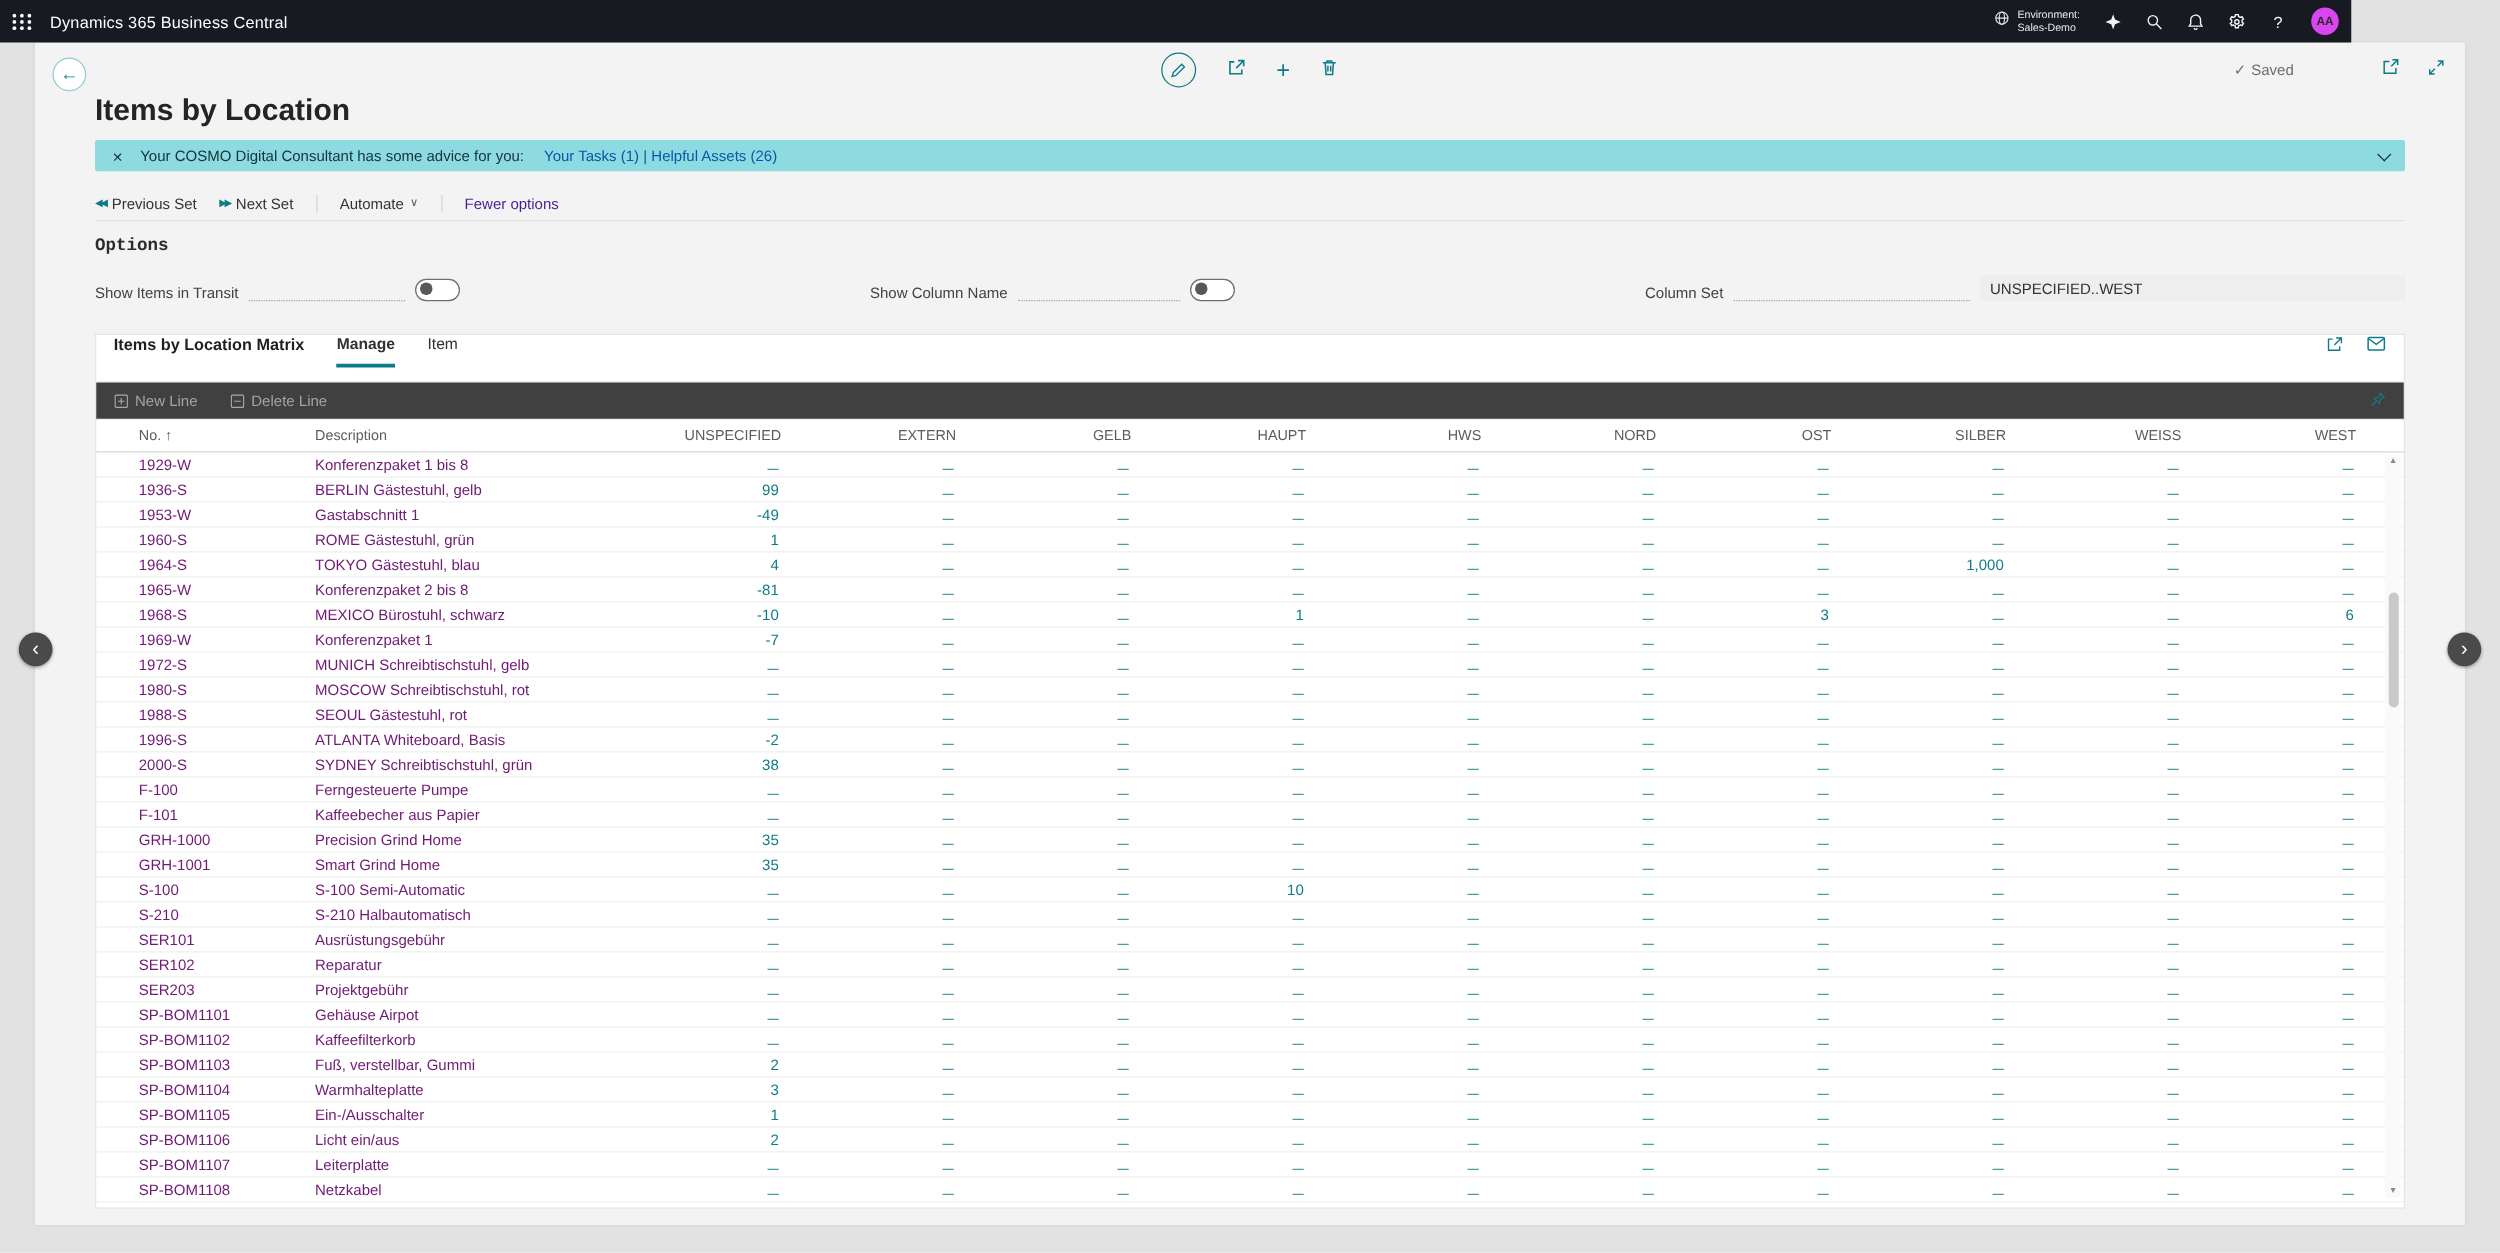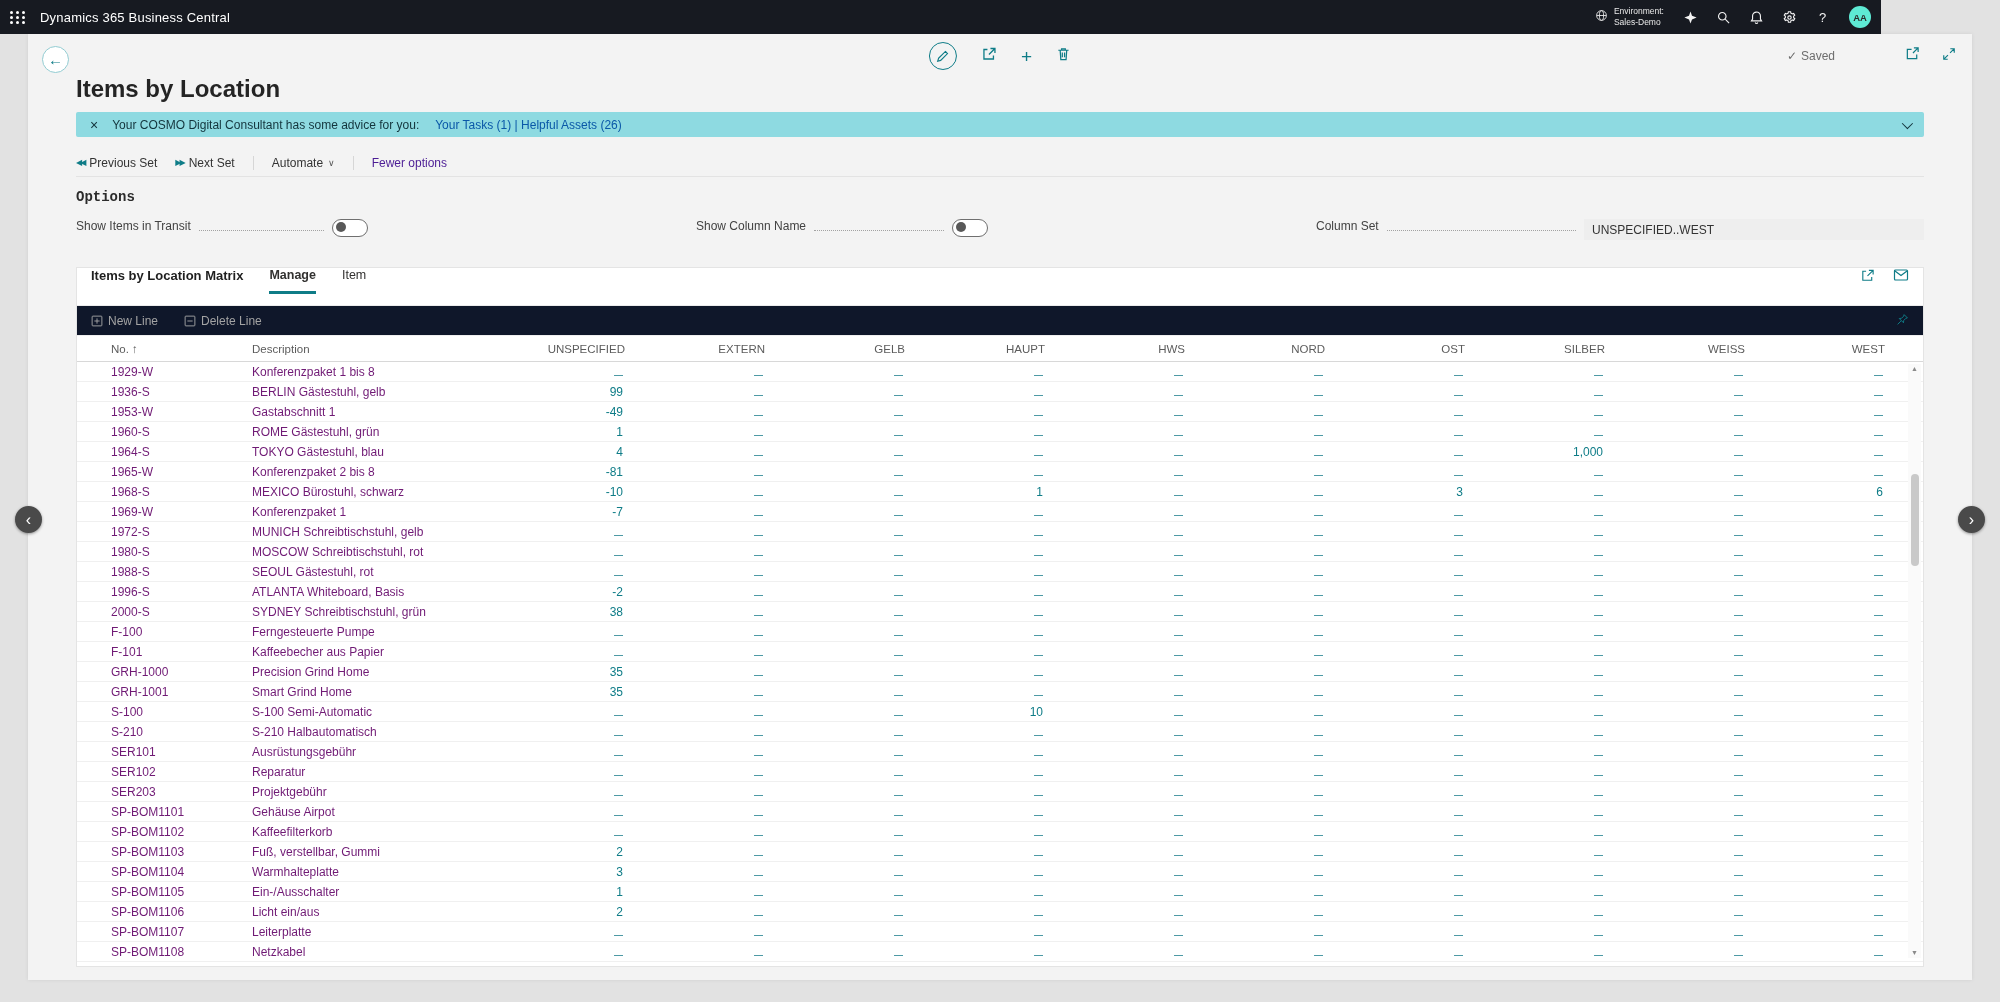--- a/index.html
+++ b/index.html
@@ -12,21 +12,21 @@
   .waffle { width: 36px; height: 34px; display: flex; align-items: center; justify-content: center; cursor: pointer; }
   .waffle-grid { display: grid; grid-template-columns: repeat(3, 4px); grid-gap: 2px; }
   .waffle-grid i { width: 3px; height: 3px; background: #fff; border-radius: 50%; }
   .topbar-title { font-size: 13px; margin-left: 4px; letter-spacing: .2px; }
   .topbar-right { margin-left: auto; display: flex; align-items: center; }
   .env-block { display: flex; align-items: center; gap: 6px; margin-right: 10px; }
   .env-text { font-size: 8.5px; line-height: 1.3; color: #e9e9e9; }
   .tb-icon { width: 33px; height: 34px; display: flex; align-items: center; justify-content: center; cursor: pointer; }
   .tb-icon svg { stroke: #f3f3f3; fill: none; stroke-width: 1.2; }
   .tb-q { font-size: 13px; color: #f3f3f3; }
-  .avatar { width: 22px; height: 22px; border-radius: 50%; background: #5eead4; color: #2b2b2b;
+  .avatar { width: 22px; height: 22px; border-radius: 50%; background: #d946ef; color: #2b2b2b;
     font-size: 9.5px; font-weight: bold; display: flex; align-items: center; justify-content: center; margin: 0 10px; }
 
   
   .canvas { position: absolute; top: 34px; left: 28px; width: 1944px; height: 946px;
     background: #f3f3f3; box-shadow: 0 0 4px rgba(0,0,0,.08); }
 
   .action-row { position: relative; height: 40px; }
   .back-btn { position: absolute; left: 14px; top: 12px; width: 27px; height: 27px; border-radius: 50%;
     background: #ffffff; border: 1px solid #93ccd2; color: #0e7c87; font-size: 15px;
     display: flex; align-items: center; justify-content: center; cursor: pointer; }
@@ -55,21 +55,21 @@
     border-bottom: 1px solid #e3e3e3; font-size: 12px; color: #333; }
   .cmd-item { display: flex; align-items: center; gap: 5px; cursor: pointer; }
   .tri-icon { color: #0e7c87; font-size: 8px; letter-spacing: -2px; }
   .cmd-divider { width: 1px; height: 14px; background: #d6d6d6; }
   .caret { font-size: 9px; color: #555; }
   .cmd-link { color: #4c1d95; cursor: pointer; }
 
   
   .options-heading { margin: 12px 48px 0; font-size: 14px; font-weight: bold; color: #2b2b2b; font-family: Liberation Mono, monospace; }
   .fields-row { margin: 14px 48px 0; display: grid; grid-template-columns: 1fr 1fr 1fr; column-gap: 12px; }
-  .field { display: flex; align-items: flex-start; font-size: 12px; color: #424242; height: 22px; }
+  .field { display: flex; align-items: flex-end; font-size: 12px; color: #424242; height: 22px; }
   .field.narrow { max-width: 292px; }
   .dots { flex: 1; margin: 0 8px; border-bottom: 1px dotted #a2a2a2; height: 12px; }
   .toggle { width: 36px; height: 18px; border: 1.5px solid #6f6f6f; border-radius: 10px;
     background: #fff; position: relative; flex: none; cursor: pointer; }
   .toggle::after { content: ""; position: absolute; left: 3px; top: 2.4px; width: 10px; height: 10px;
     border-radius: 50%; background: #585858; }
   .cs-input { width: 340px; height: 21px; background: #eeeeee; border: none; outline: none;
     font-size: 12px; color: #333; padding: 0 8px; font-family: inherit; }
 
   
@@ -77,21 +77,21 @@
   .matrix-header { height: 38px; display: flex; align-items: flex-start; padding: 0 14px; gap: 26px;
     border-bottom: 1px solid #ececec; }
   .matrix-title { font-size: 13px; font-weight: bold; color: #1f1f1f; padding-bottom: 11px; }
   .tab { font-size: 12.5px; color: #323130; padding-bottom: 9px; border-bottom: 3px solid transparent; cursor: pointer; }
   .tab.active { border-bottom-color: #0e7c87; font-weight: bold; }
   .matrix-header-icons { margin-left: auto; display: flex; gap: 18px; padding-bottom: 9px; }
   .matrix-header-icons .mh-icon { cursor: pointer; }
   .matrix-header-icons svg { stroke: #0e7c87; fill: none; stroke-width: 1.2; }
 
   .matrix-subbar { height: 30px; display: flex; align-items: center; gap: 26px; padding: 0 14px;
-    background: #0f172a; border-bottom: 1px solid #efefef; font-size: 12px; }
+    background: #404040; border-bottom: 1px solid #efefef; font-size: 12px; }
   .sub-item { display: flex; align-items: center; gap: 5px; color: #a3a3a3; cursor: default; }
   .sub-item svg { stroke: #a8a8a8; fill: none; stroke-width: 1.2; }
   .pin-btn { margin-left: auto; cursor: pointer; }
   .pin-btn svg { stroke: #0e7c87; fill: none; stroke-width: 1.2; }
 
   .grid-row { display: grid; grid-template-columns: 141px 233px repeat(10, 140px); padding: 0 36px 0 34px; }
   .table-header { height: 26px; align-items: center; border-bottom: 1px solid #d8d8d8; }
   .th { font-size: 11.5px; color: #5c5c5c; white-space: nowrap; overflow: hidden; }
   .th.num { text-align: right; }
   .trow { height: 20px; align-items: center; border-bottom: 1px solid #f0f0f0; font-size: 12px; cursor: pointer; }

